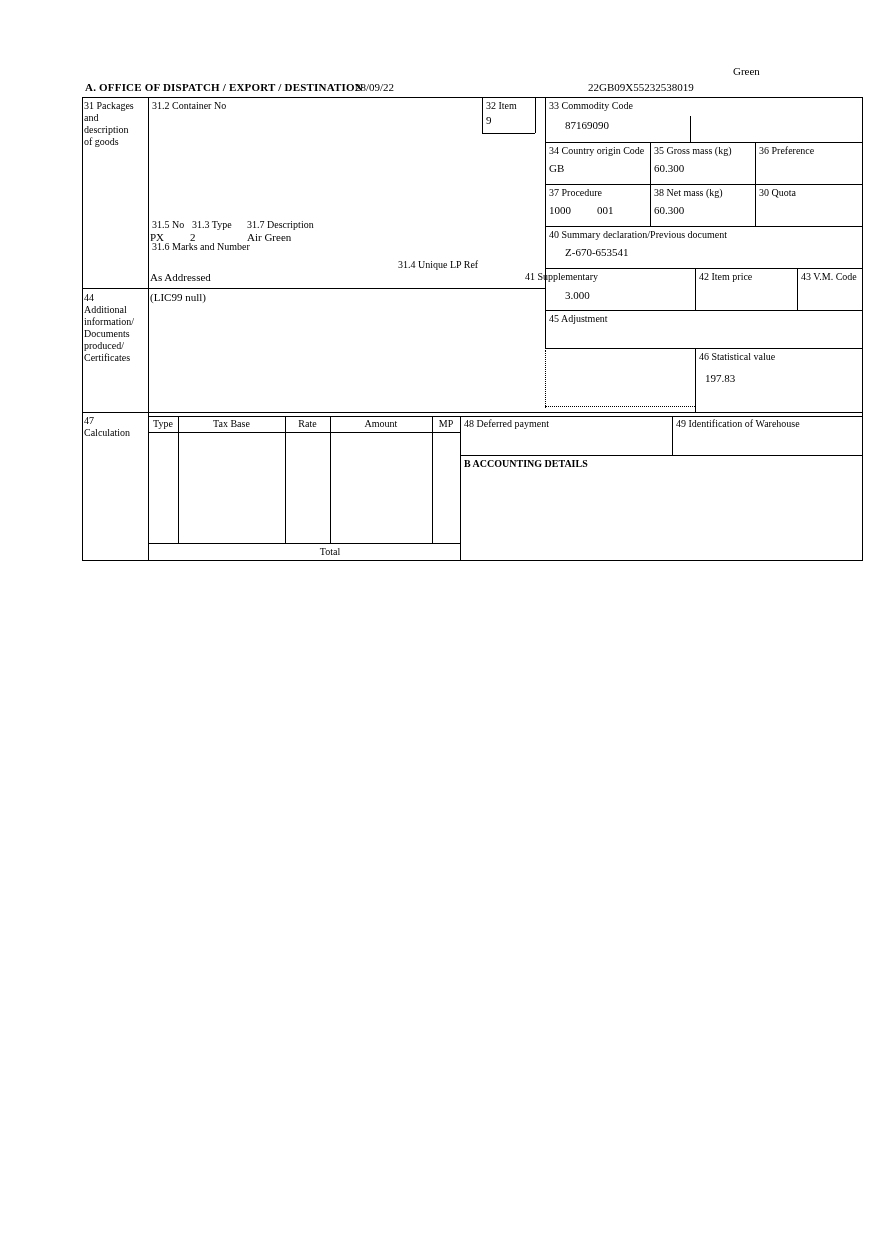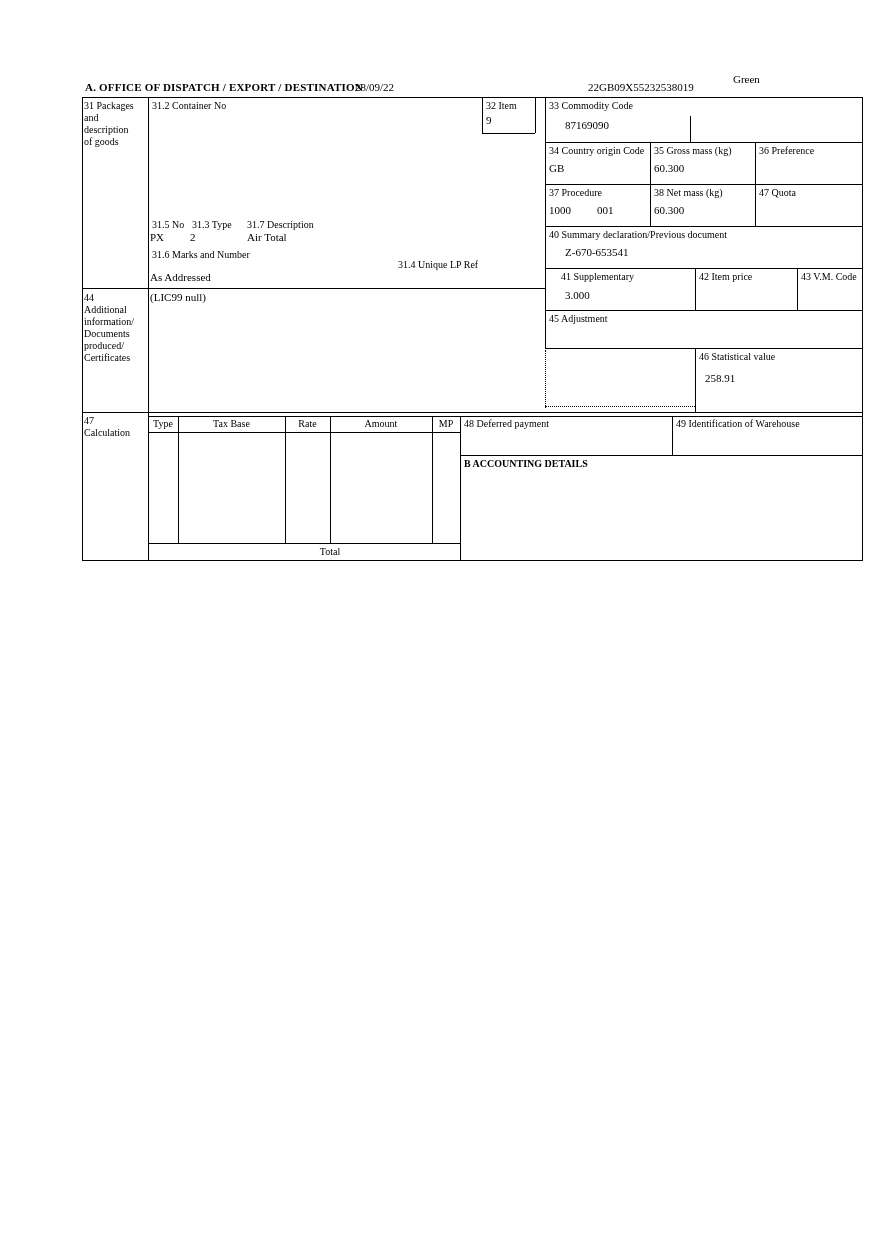--- a/index.html
+++ b/index.html
@@ -22,21 +22,21 @@
   .ctr { text-align:center; }
 </style>
 </head>
 <body>
 
 <div class="page">
 
   <div class="hdr" style="left:85px;top:81px">A.  OFFICE OF DISPATCH / EXPORT / DESTINATION</div>
   <div class="val" style="left:355px;top:80px">28/09/22</div>
   <div class="val" style="left:588px;top:80px">22GB09X55232538019</div>
-  <div class="val" style="left:733px;top:72px">Green</div>
+  <div class="val" style="left:733px;top:64px">Green</div>
 
   <div class="form">
 
     <div class="hline" style="left:0;top:0;width:781px"></div>
     <div class="hline" style="left:0;top:463px;width:781px"></div>
     <div class="vline" style="left:0;top:0;height:464px"></div>
     <div class="vline" style="left:780px;top:0;height:464px"></div>
 
     <div class="vline" style="left:66px;top:0;height:463px"></div>
     <div class="vline" style="left:400px;top:0;height:36px"></div>
@@ -78,62 +78,62 @@
 
     <div class="lbl" style="left:70px;top:3px">31.2 Container No</div>
     <div class="lbl" style="left:404px;top:3px">32 Item</div>
     <div class="val" style="left:404px;top:16px">9</div>
 
     <div class="lbl" style="left:70px;top:122px">31.5 No</div>
     <div class="lbl" style="left:110px;top:122px">31.3 Type</div>
     <div class="lbl" style="left:165px;top:122px">31.7 Description</div>
     <div class="val" style="left:68px;top:133px">PX</div>
     <div class="val" style="left:108px;top:133px">2</div>
-    <div class="val" style="left:165px;top:133px">Air Total</div>
+    <div class="val" style="left:165px;top:133px">Air Green</div>
 
-    <div class="lbl" style="left:70px;top:152px">31.6 Marks and Number</div>
+    <div class="lbl" style="left:70px;top:144px">31.6 Marks and Number</div>
     <div class="lbl" style="left:316px;top:162px">31.4 Unique LP Ref</div>
     <div class="val" style="left:68px;top:173px">As Addressed</div>
 
     <div class="lbl" style="left:467px;top:3px">33 Commodity Code</div>
     <div class="val" style="left:483px;top:21px">87169090</div>
 
     <div class="lbl" style="left:467px;top:48px">34 Country origin Code</div>
     <div class="val" style="left:467px;top:64px">GB</div>
     <div class="lbl" style="left:572px;top:48px">35 Gross mass (kg)</div>
     <div class="val" style="left:572px;top:64px">60.300</div>
     <div class="lbl" style="left:677px;top:48px">36 Preference</div>
 
     <div class="lbl" style="left:467px;top:90px">37 Procedure</div>
     <div class="val" style="left:467px;top:106px">1000</div>
     <div class="val" style="left:515px;top:106px">001</div>
     <div class="lbl" style="left:572px;top:90px">38 Net mass (kg)</div>
     <div class="val" style="left:572px;top:106px">60.300</div>
-    <div class="lbl" style="left:677px;top:90px">47 Quota</div>
+    <div class="lbl" style="left:677px;top:90px">30 Quota</div>
 
     <div class="lbl" style="left:467px;top:132px">40 Summary declaration/Previous document</div>
     <div class="val" style="left:483px;top:148px">Z-670-653541</div>
 
-    <div class="lbl" style="left:479px;top:174px">41 Supplementary</div>
+    <div class="lbl" style="left:443px;top:174px">41 Supplementary</div>
     <div class="val" style="left:483px;top:191px">3.000</div>
     <div class="lbl" style="left:617px;top:174px">42 Item price</div>
     <div class="lbl" style="left:719px;top:174px">43 V.M. Code</div>
 
     <div class="lbl" style="left:2px;top:195px">44</div>
     <div class="lbl" style="left:2px;top:207px">Additional</div>
     <div class="lbl" style="left:2px;top:219px">information/</div>
     <div class="lbl" style="left:2px;top:231px">Documents</div>
     <div class="lbl" style="left:2px;top:243px">produced/</div>
     <div class="lbl" style="left:2px;top:255px">Certificates</div>
     <div class="val" style="left:68px;top:193px">(LIC99 null)</div>
 
     <div class="lbl" style="left:467px;top:216px">45 Adjustment</div>
 
     <div class="lbl" style="left:617px;top:254px">46 Statistical value</div>
-    <div class="val" style="left:623px;top:274px">258.91</div>
+    <div class="val" style="left:623px;top:274px">197.83</div>
 
     <div class="lbl" style="left:2px;top:318px">47</div>
     <div class="lbl" style="left:2px;top:330px">Calculation</div>
     <div class="lbl ctr" style="left:66px;top:321px;width:30px">Type</div>
     <div class="lbl ctr" style="left:96px;top:321px;width:107px">Tax Base</div>
     <div class="lbl ctr" style="left:203px;top:321px;width:45px">Rate</div>
     <div class="lbl ctr" style="left:248px;top:321px;width:102px">Amount</div>
     <div class="lbl ctr" style="left:350px;top:321px;width:28px">MP</div>
     <div class="lbl ctr" style="left:203px;top:449px;width:90px">Total</div>
 

